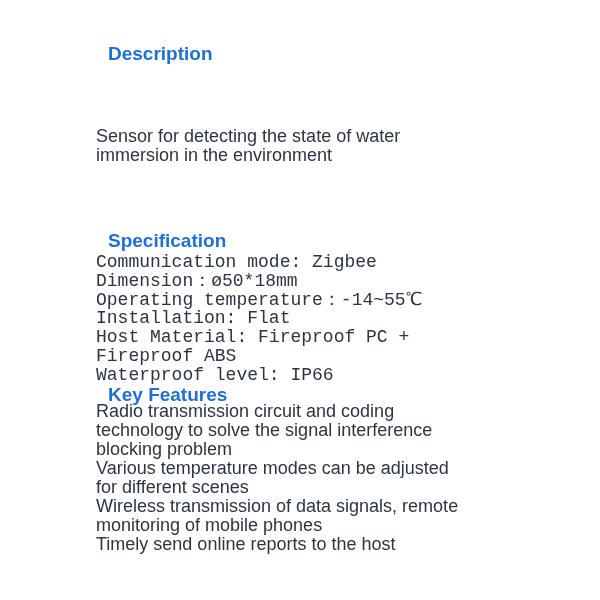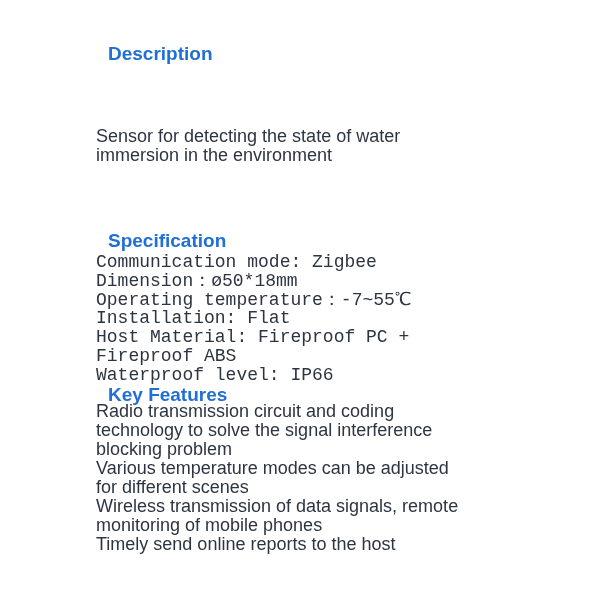--- a/index.html
+++ b/index.html
@@ -50,21 +50,21 @@
 
   <h2 class="heading" style="top:42px">Description</h2>
 
   <p class="textblock" style="top:127px">Sensor for detecting the state of water immersion in the environment</p>
 
   <h2 class="heading" style="top:229px">Specification</h2>
 
   <div class="textblock spec-list" style="top:253px">
     <div class="line">Communication mode: Zigbee</div>
     <div class="line">Dimension：ø50*18mm</div>
-    <div class="line">Operating temperature：-7~55℃</div>
+    <div class="line">Operating temperature：-14~55℃</div>
     <div class="line">Installation: Flat</div>
     <div class="line">Host Material: Fireproof PC + Fireproof ABS</div>
     <div class="line">Waterproof level: IP66</div>
   </div>
 
   <h2 class="heading" style="top:383px">Key Features</h2>
 
   <div class="textblock" style="top:402px">
     <div class="line">Radio transmission circuit and coding technology to solve the signal interference blocking problem</div>
     <div class="line">Various temperature modes can be adjusted for different scenes</div>

